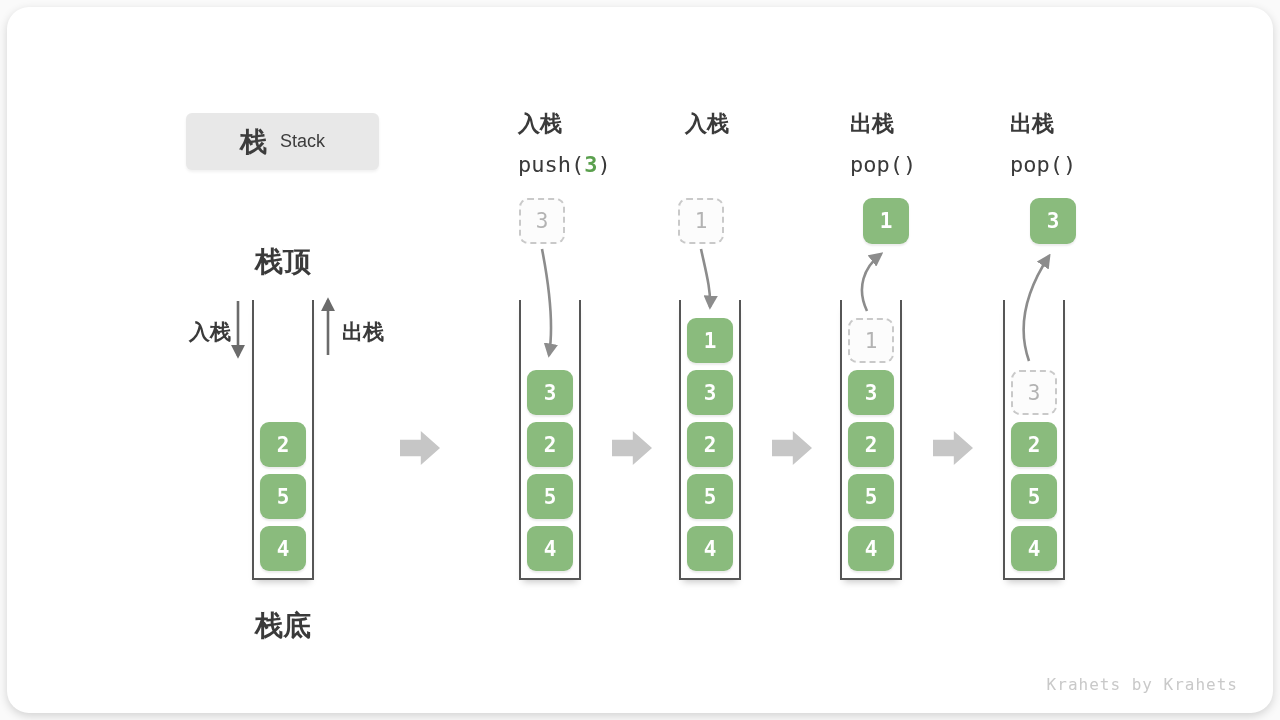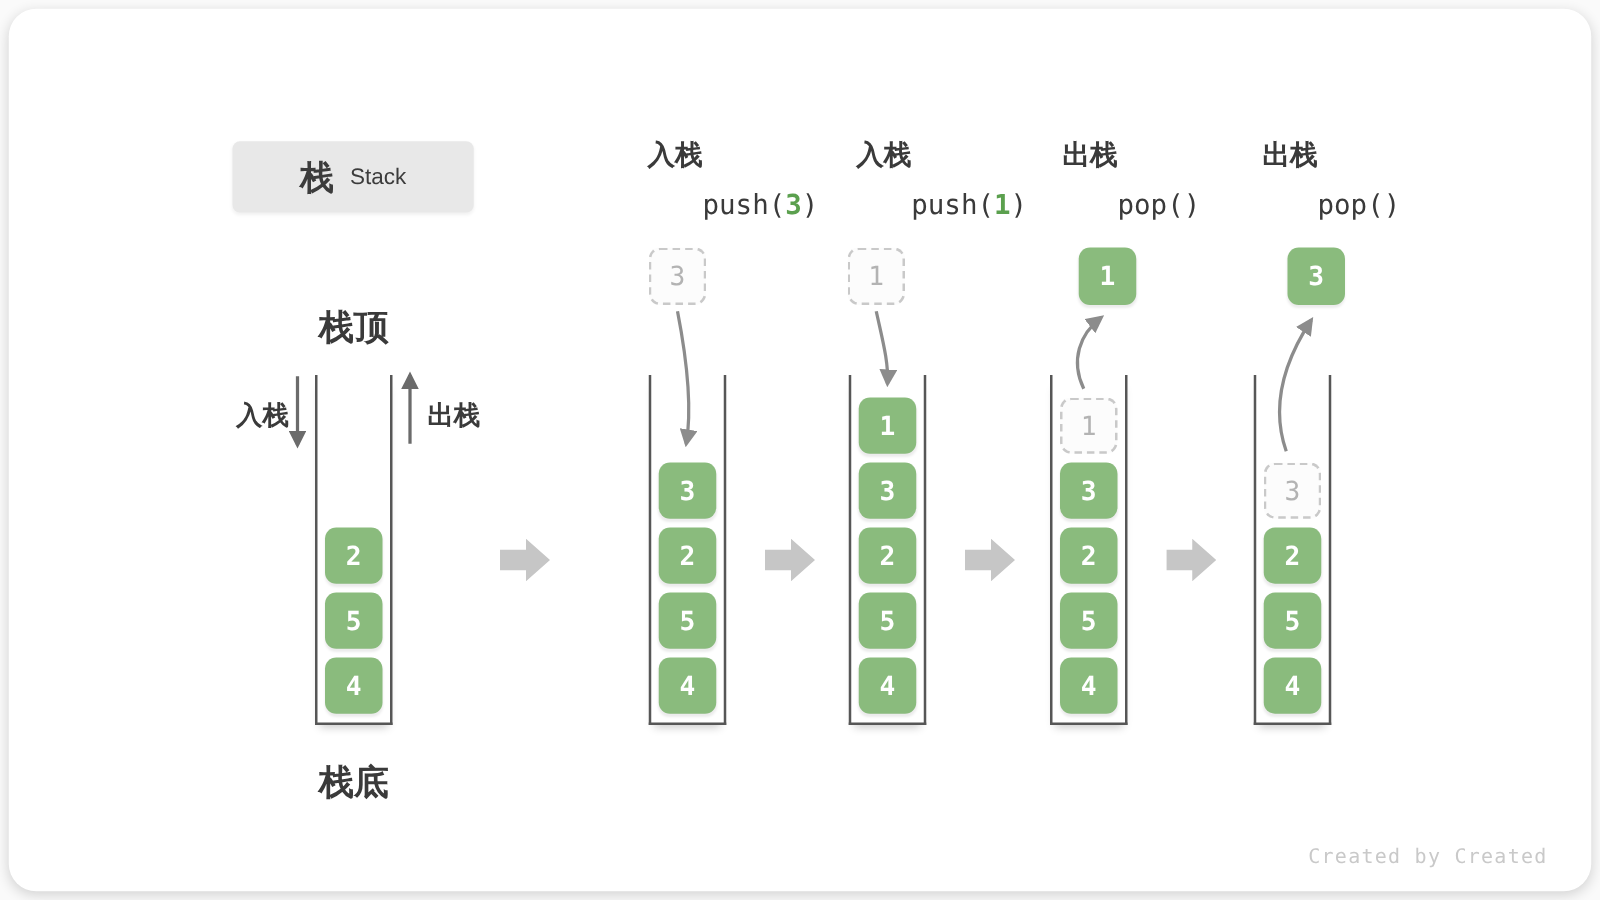--- a/index.html
+++ b/index.html
@@ -26,21 +26,21 @@
   }
   .title-badge .zh{font-size:27px;font-weight:bold;}
   .title-badge .latin{font-size:18px;font-family:Liberation Sans, sans-serif;}
 
   
   .op{position:absolute;top:110px;width:170px;}
   .op .op-zh{font-size:22px;font-weight:bold;color:#3a3a3a;line-height:28px;display:block;}
   .op .op-code{
     display:block;margin-top:14px;
     font-family:"DejaVu Sans Mono","Liberation Mono",monospace;
-    font-size:22px;color:#3a3a3a;line-height:26px;margin-left:44px;
+    font-size:22px;color:#3a3a3a;line-height:26px;
   }
   .op .op-code .green{color:#5ba04e;font-weight:bold;}
 
   
   .stack-col{
     position:absolute;top:300px;width:62px;height:280px;
     border-left:2px solid #565656;border-right:2px solid #565656;border-bottom:2px solid #565656;
     background:#ffffff;box-sizing:border-box;
     box-shadow:0 6px 7px -4px rgba(0,0,0,.22);
   }
@@ -111,21 +111,20 @@
     <span class="zh">栈</span>
     <span class="latin">Stack</span>
   </div>
 
   <div class="op" style="left:518px;">
     <span class="op-zh">入栈</span>
     <span class="op-code"><span>push(</span><span class="green">3</span><span>)</span></span>
   </div>
   <div class="op" style="left:685px;">
     <span class="op-zh">入栈</span>
-    <span class="op-code"><span>push(</span><span class="green">1</span><span>)</span></span>
   </div>
   <div class="op" style="left:850px;">
     <span class="op-zh">出栈</span>
     <span class="op-code"><span>pop()</span></span>
   </div>
   <div class="op" style="left:1010px;">
     <span class="op-zh">出栈</span>
     <span class="op-code"><span>pop()</span></span>
   </div>
 
@@ -186,15 +185,15 @@
       </marker>
     </defs>
     <path d="M238 301 L238 356" stroke="#6b6b6b" stroke-width="2.6" fill="none" marker-end="url(#ah-dark)"></path>
     <path d="M328 355 L328 300" stroke="#6b6b6b" stroke-width="2.6" fill="none" marker-end="url(#ah-dark)"></path>
     <path d="M542 249 C549 285 554 325 549 355" stroke="#8c8c8c" stroke-width="2.6" fill="none" marker-end="url(#ah-mid)"></path>
     <path d="M701 249 C706 272 711 290 710 307" stroke="#8c8c8c" stroke-width="2.6" fill="none" marker-end="url(#ah-mid)"></path>
     <path d="M867 311 C856 288 864 267 881 254" stroke="#8c8c8c" stroke-width="2.6" fill="none" marker-end="url(#ah-mid)"></path>
     <path d="M1029 361 C1016 324 1028 288 1049 256" stroke="#8c8c8c" stroke-width="2.6" fill="none" marker-end="url(#ah-mid)"></path>
   </svg>
 
-  <div class="watermark">Created by Created</div>
+  <div class="watermark">Krahets by Krahets</div>
 
 </div>
 
 </body></html>

